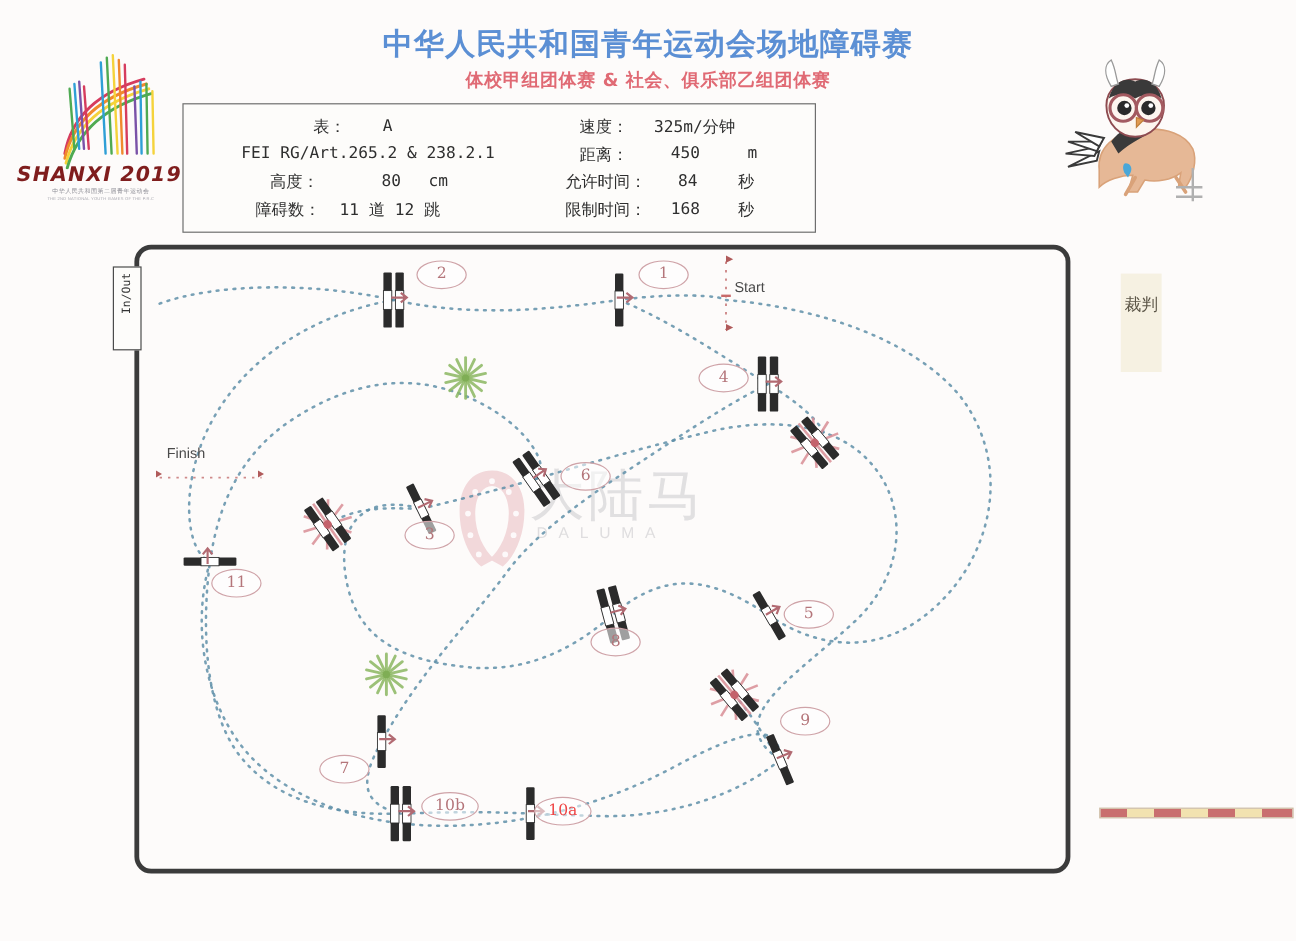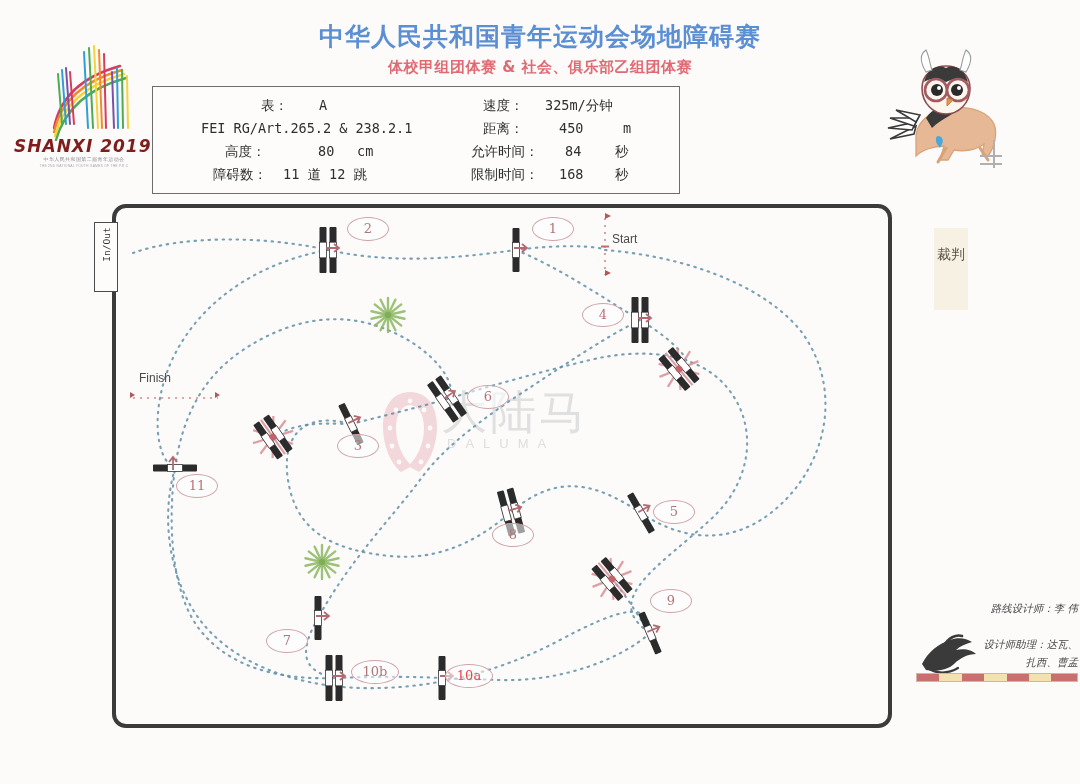--- a/index.html
+++ b/index.html
@@ -450,28 +450,16 @@
       <div class="jlabel" style="left: 492px; top: 523px; width: 40px; border: 1px solid rgb(207, 163, 168); border-radius: 50%; background: rgba(255, 255, 255, 0.55); color: rgb(180, 117, 122);">8</div>
       <div class="jlabel" style="left: 650px; top: 589px; width: 40px; border: 1px solid rgb(207, 163, 168); border-radius: 50%; background: rgba(255, 255, 255, 0.55); color: rgb(180, 117, 122);">9</div>
       <div class="jlabel" style="left: 445px; top: 664px; width: 46px; border: 1px solid rgb(207, 163, 168); border-radius: 50%; background: rgba(255, 255, 255, 0.55); color: #ef4444;">10a</div>
       <div class="jlabel" style="left: 351px; top: 660px; width: 46px; border: 1px solid rgb(207, 163, 168); border-radius: 50%; background: rgba(255, 255, 255, 0.55); color: rgb(180, 117, 122);">10b</div>
       <div class="jlabel" style="left: 176px; top: 474px; width: 40px; border: 1px solid rgb(207, 163, 168); border-radius: 50%; background: rgba(255, 255, 255, 0.55); color: rgb(180, 117, 122);">11</div>
     </div>
 
   <div class="flbl" style="left:612px;top:232px;">Start</div>
   <div class="flbl" style="left:139px;top:371px;">Finish</div>
 
-  <div id="designer">
-    <svg width="72" height="56" viewBox="0 0 72 56" style="position:absolute;left:4px;top:26px;">
-      <path d="M8 38 C14 26 24 18 36 14 C44 11 52 12 58 16
-               C52 18 46 20 42 24 C50 22 58 24 62 28
-               C54 28 46 32 40 38 C34 44 22 46 12 44 Z" fill="#3a3a3a"></path>
-      <path d="M30 20 C34 12 42 8 48 10" stroke="#3a3a3a" stroke-width="2.6" fill="none" stroke-linecap="round"></path>
-      <path d="M14 42 C22 48 34 48 44 42" stroke="#3a3a3a" stroke-width="2.2" fill="none" stroke-linecap="round"></path>
-    </svg>
-    <span class="dtxt" style="top:2px;">路线设计师：李 伟</span>
-    <span class="dtxt" style="top:38px;">设计师助理：达瓦、</span>
-    <span class="dtxt" style="top:56px;">扎西、曹孟</span>
-  </div>
   <div id="pole"></div>
 
 
 </div>
 
 </body></html>

